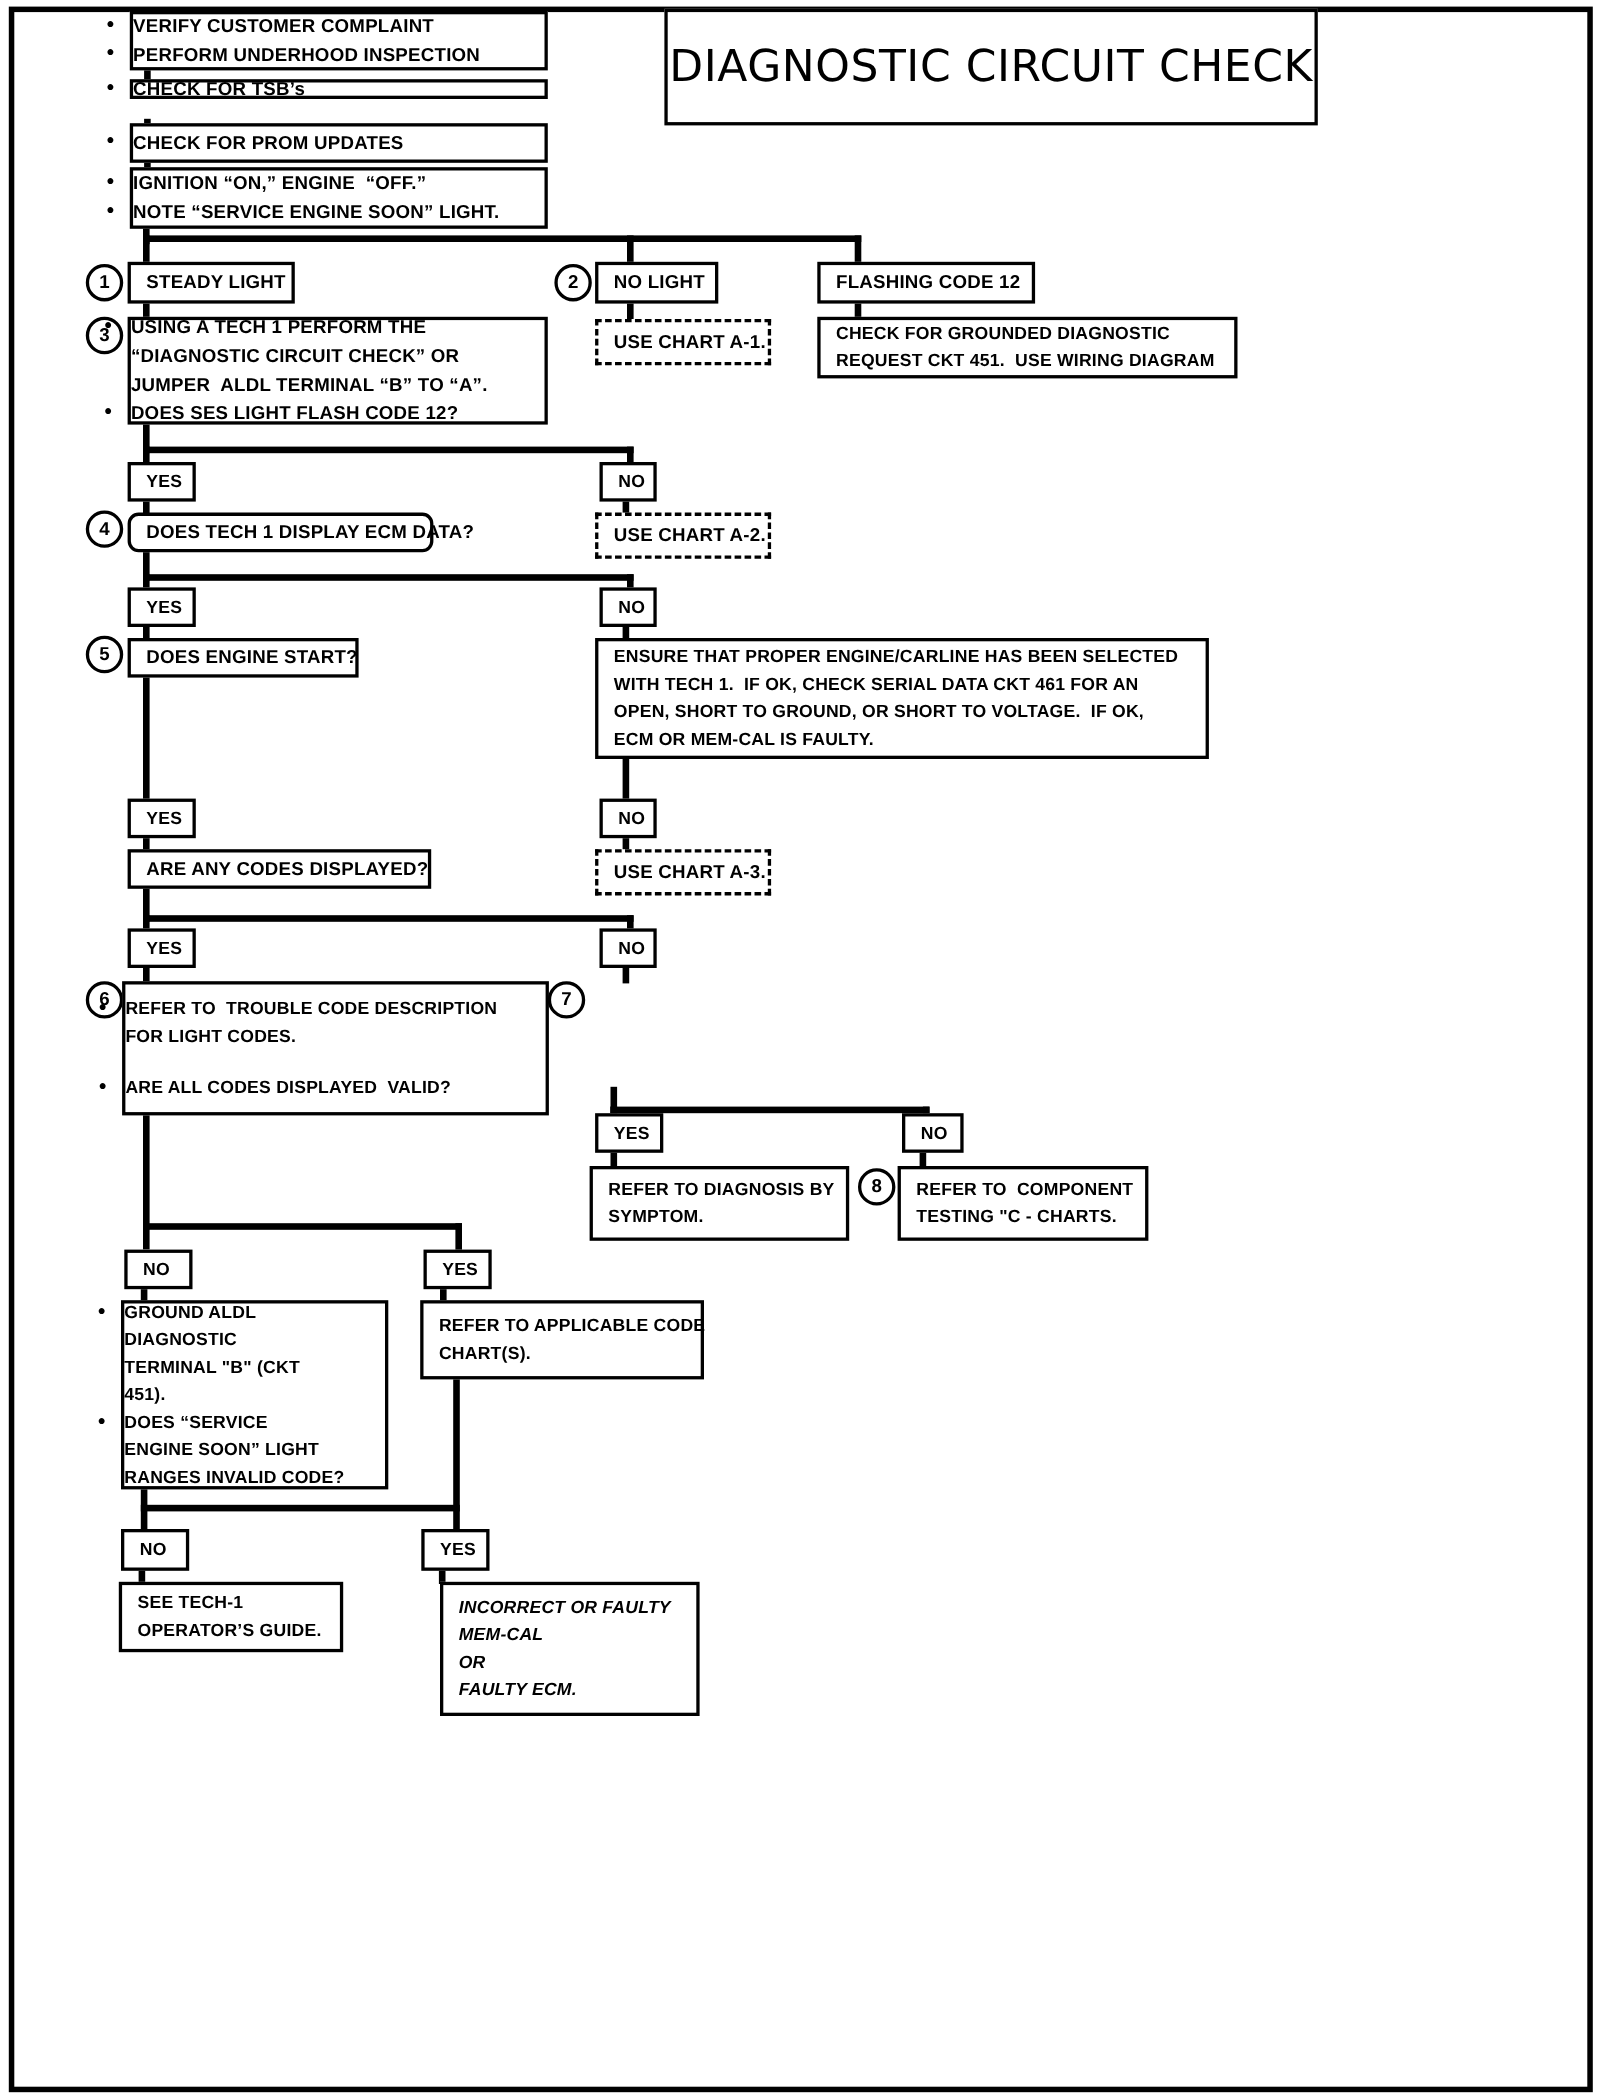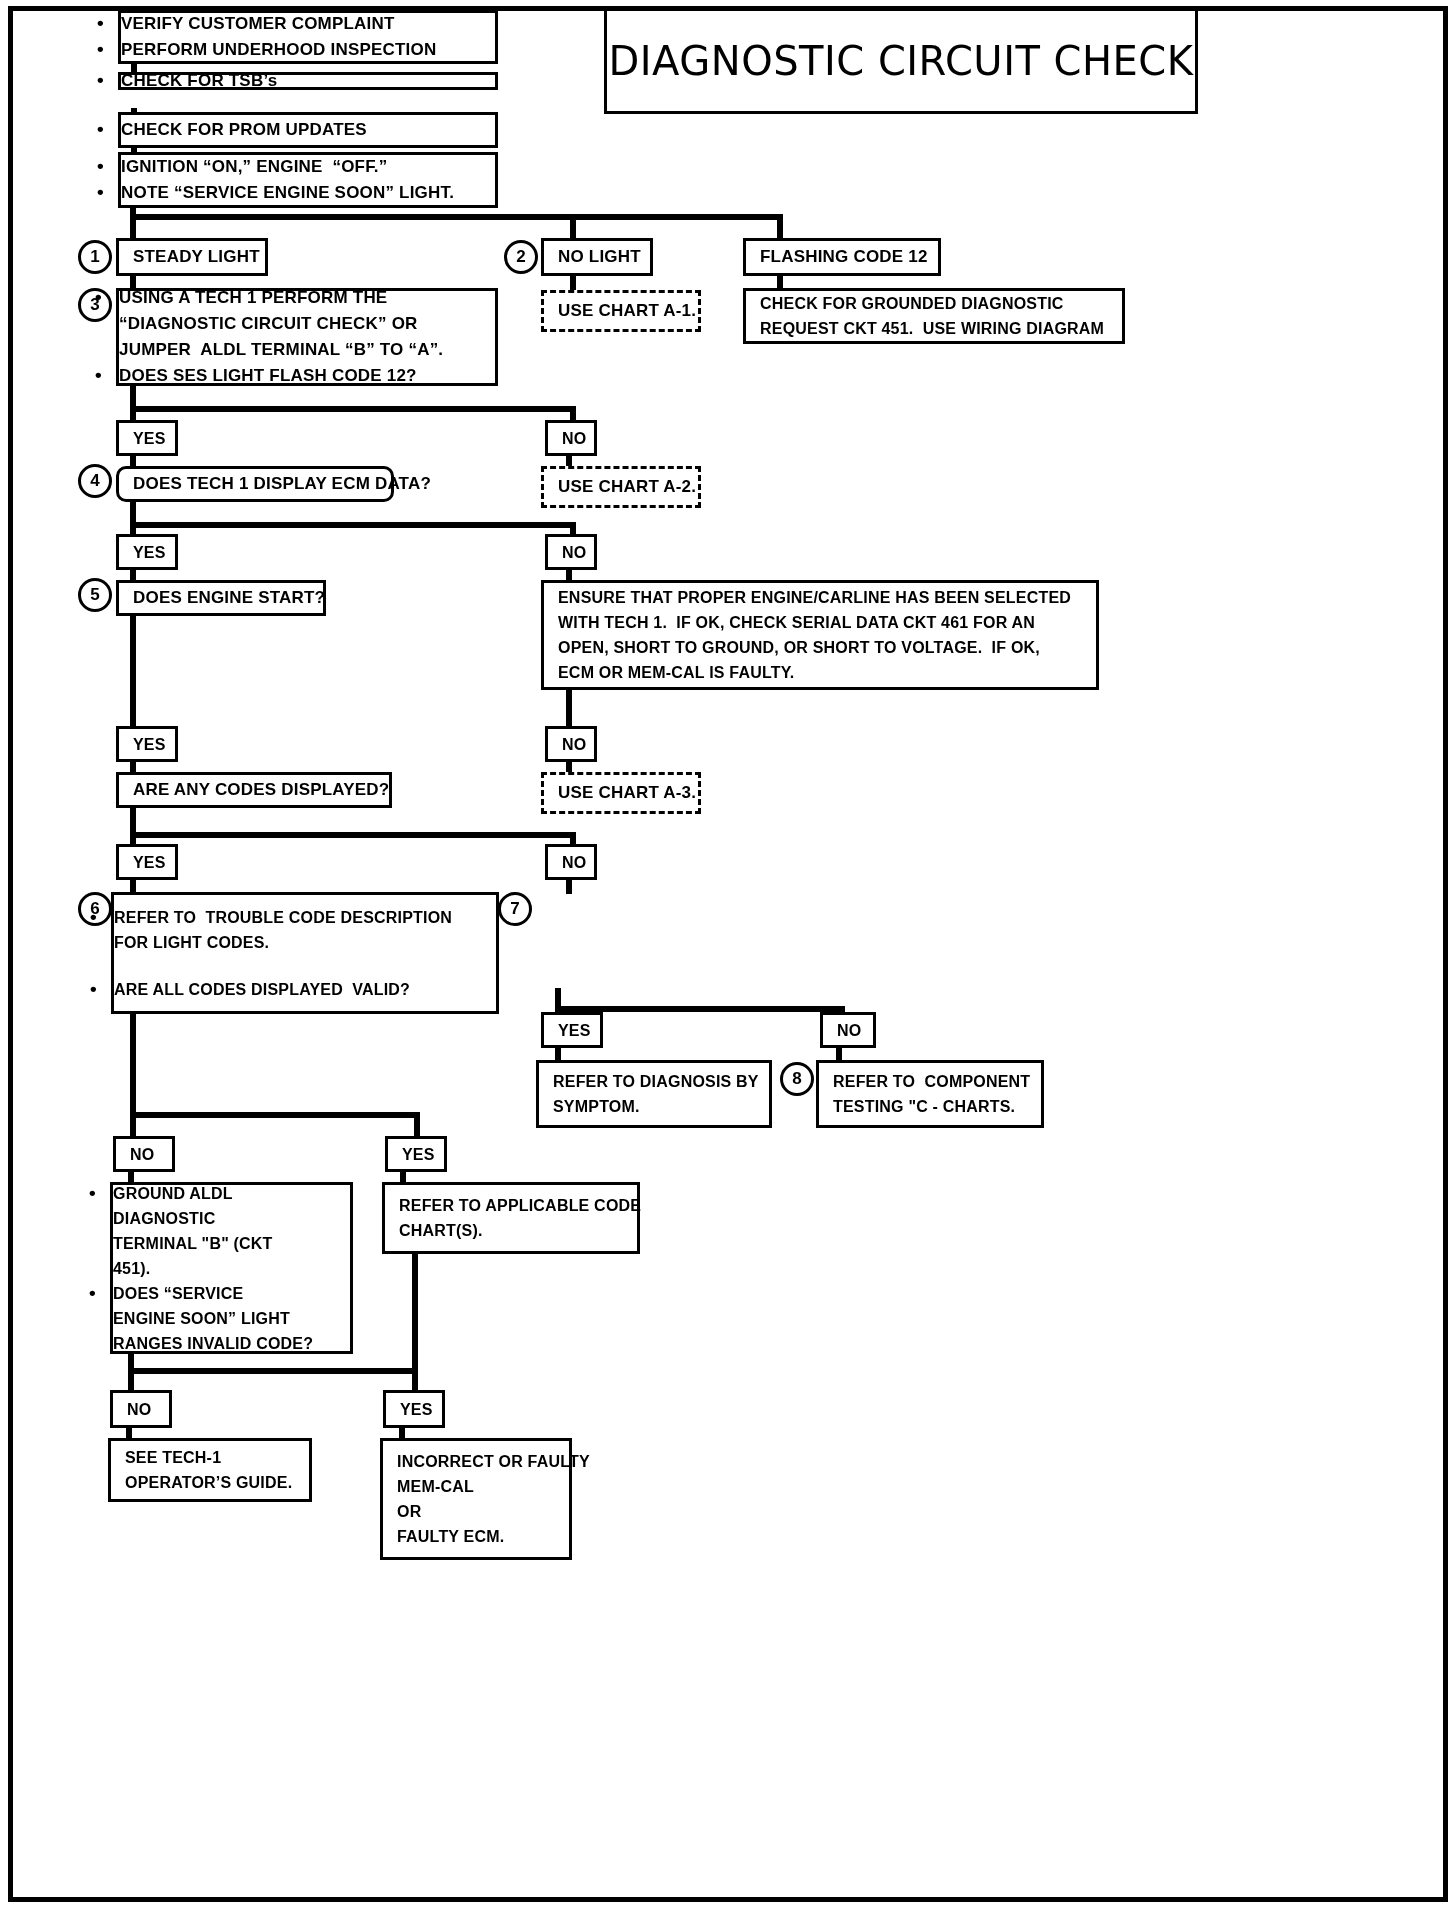--- a/index.html
+++ b/index.html
@@ -360,21 +360,21 @@
   <div class="v" style="left:126px;top:1428px;height:12px;"></div>
   <div class="v" style="left:399px;top:1428px;height:12px;"></div>
 
   <div class="box s16" style="left:108px;top:1438px;width:204px;height:64px;">
     <div class="txt pad">
       <div class="line">SEE TECH-1</div>
       <div class="line">OPERATOR’S GUIDE.</div>
     </div>
   </div>
 
-  <div class="box s16" style="left:380px;top:1438px;width:192px;height:122px;">
+  <div class="box s16" style="left:400px;top:1438px;width:236px;height:122px;font-style:italic;">
     <div class="txt pad">
       <div class="line">INCORRECT OR FAULTY</div>
       <div class="line">MEM-CAL</div>
       <div class="line">OR</div>
       <div class="line">FAULTY ECM.</div>
     </div>
   </div>
 
 </div>
 

